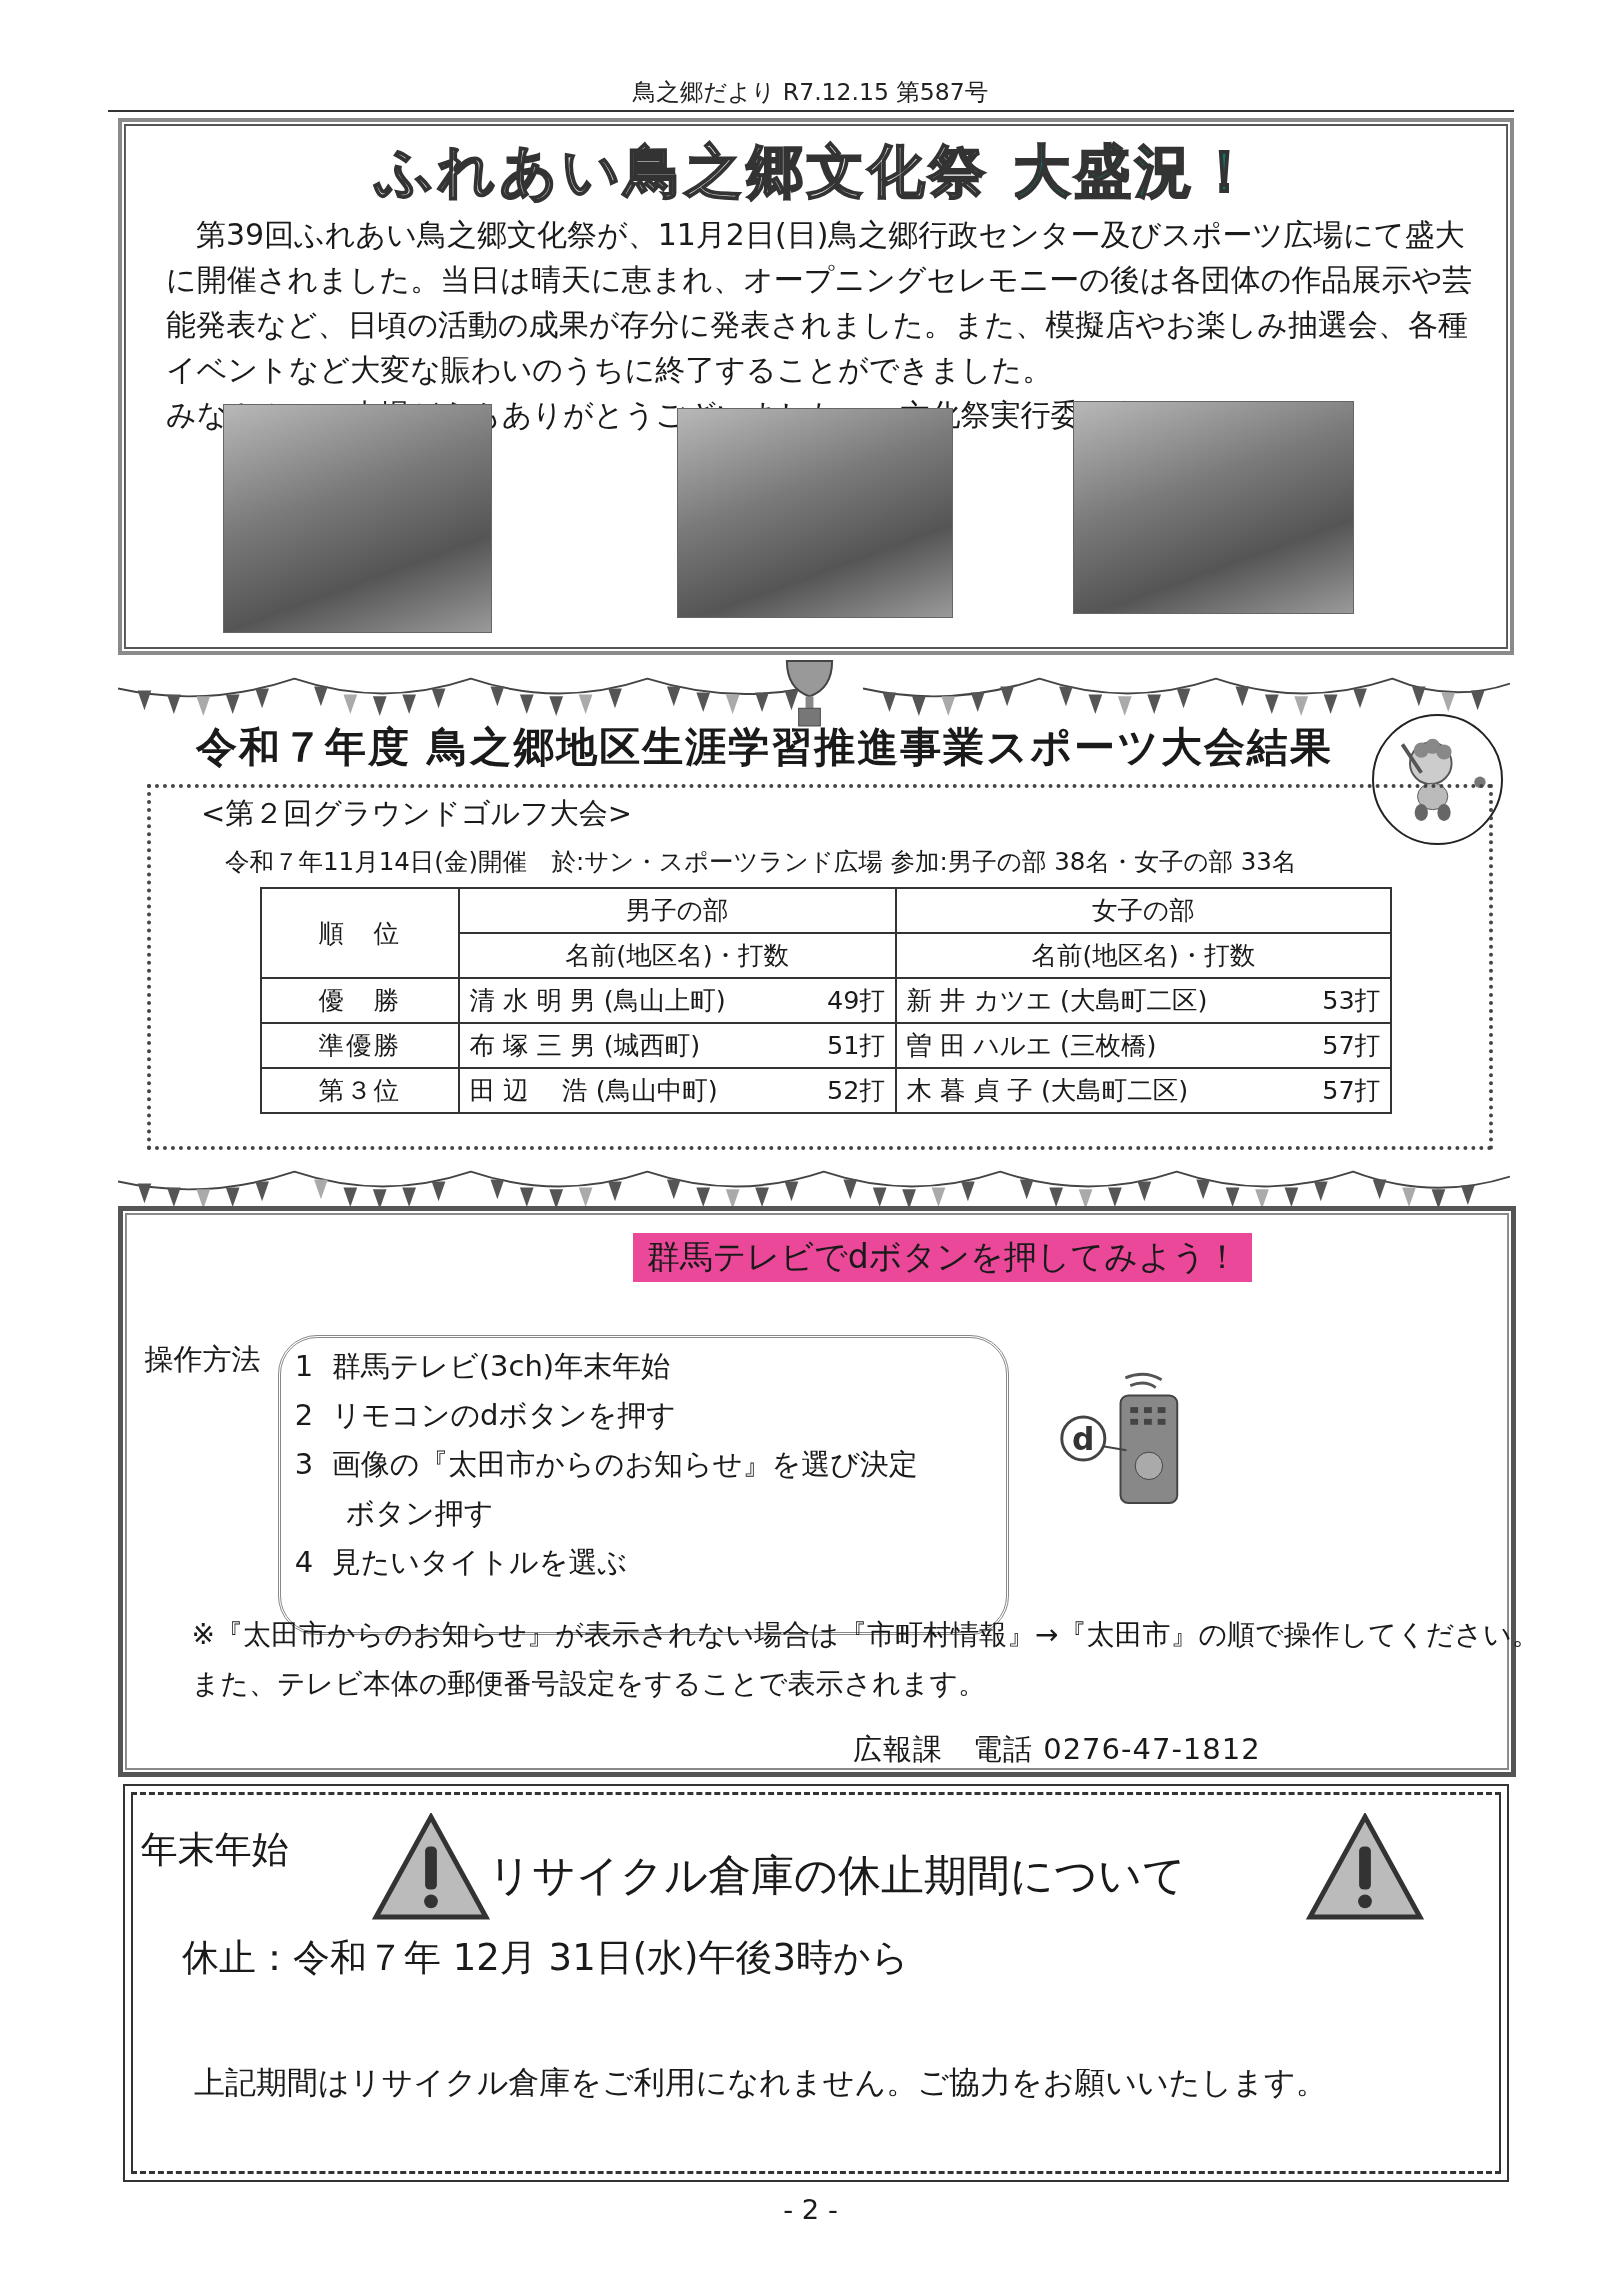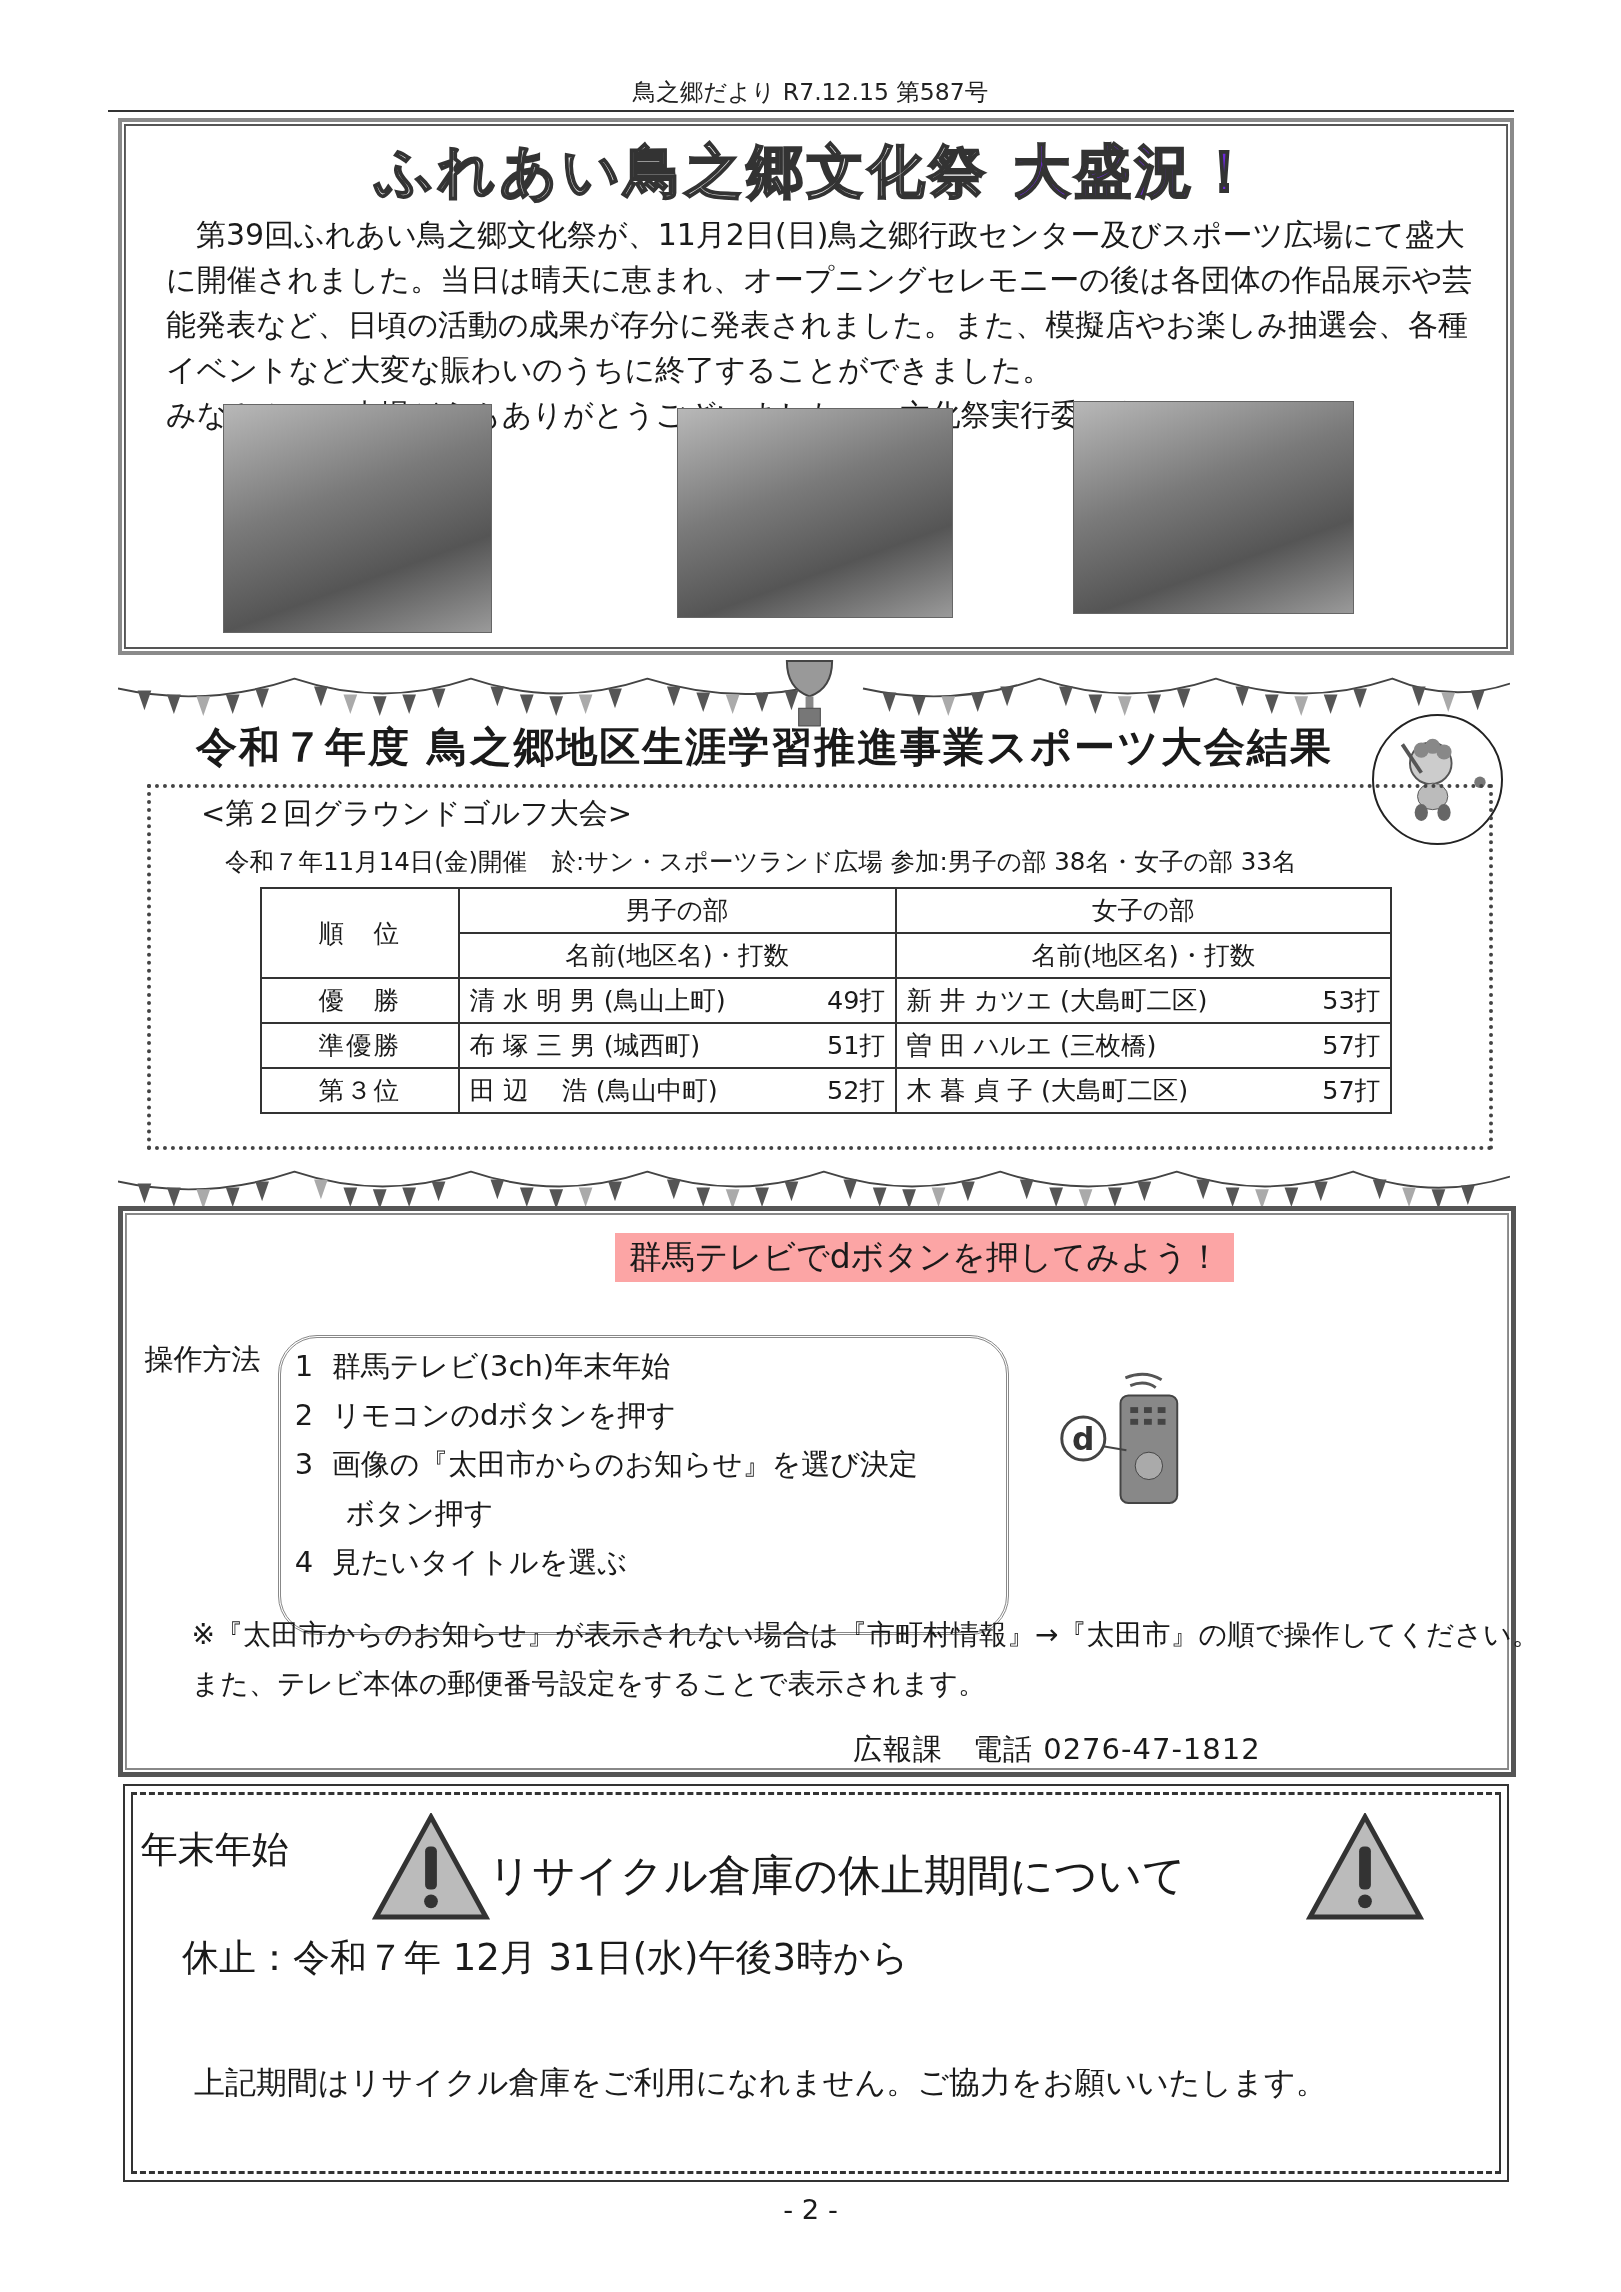--- a/index.html
+++ b/index.html
@@ -5,21 +5,21 @@
   html,body{margin:0;padding:0;background:#fff;}
   body{width:1621px;height:2293px;position:relative;overflow:hidden;
        font-family:"DejaVu Sans","Liberation Sans",sans-serif;color:#1a1a1a;}
   .abs{position:absolute;}
   .hdr{left:0;width:1621px;top:76px;text-align:center;font-size:23.5px;color:#222;}
   
   .fest{left:118px;top:118px;width:1388px;height:529px;border:4.9px solid #8a8a8a;
         box-shadow:inset 0 0 0 2px #fff, inset 0 0 0 3.9px #555;background:#fff;}
   .fest-title{left:0;width:100%;top:11.8px;text-align:center;font-size:57px;font-weight:bold;
         color:#e8e8e8;-webkit-text-stroke:2px #333;letter-spacing:3.9px;}
-  .fest-title .em{color:#6d28d9;}
+  .fest-title .em{color:#0f766e;}
   .fest-body{left:44px;top:90px;width:1313px;font-size:30px;line-height:45px;}
   .fest-body p{margin:0;}
   .indent{text-indent:1em;}
   .sign{margin-left:1em;}
   .sign .org{margin-left:21.6px;}
   .photo{position:absolute;background:linear-gradient(160deg,#b8b8b8 0%,#7a7a7a 40%,#555 70%,#9a9a9a 100%);
          border:1px solid #666;}
   
   .bunting{left:118px;width:1392px;height:59px;}
   .bunting svg{width:100%;height:100%;}
@@ -29,21 +29,21 @@
   .dotbox{left:147px;top:784px;width:1338px;height:358px;border:4.9px dotted #444;}
   .golf-sub{left:201px;top:794px;font-size:29px;}
   .golf-info{left:225px;top:845px;font-size:24.5px;}
   table.res{position:absolute;left:260px;top:887px;width:1132px;border-collapse:collapse;font-size:25.5px;}
   table.res td,table.res th{border:2px solid #333;height:43px;text-align:center;font-weight:normal;padding:0 9.8px;}
   table.res .rank{width:176px;letter-spacing:2px;}
   table.res td.nm{text-align:left;}
   table.res td .score{float:right;}
   
   .tv{left:118px;top:1206px;width:1388px;height:561px;border:5.9px solid #555;box-shadow:inset 0 0 0 2px #fff,inset 0 0 0 3.9px #888;}
-  .tv-title{left:492px;top:21.6px;padding:2px 13.7px;background:#fca5a5;font-size:33px;}
+  .tv-title{left:510px;top:21.6px;padding:2px 13.7px;background:#ec4899;font-size:33px;}
   .tv-lead{left:37px;top:86px;font-size:29px;}
   .tv-op{left:21.6px;top:129px;font-size:29px;}
   .steps{left:155px;top:124px;width:725px;height:294px;border:3.9px double #888;border-radius:39px;}
   .steps ol{list-style:none;margin:0;padding:3.9px 0 0 13.7px;font-size:29px;line-height:49px;}
   .steps li .n{display:inline-block;width:37px;}
   .steps li .cont{display:block;padding-left:51px;}
   .remote{left:929px;top:157px;width:137px;height:137px;}
   .tvscreen{left:1083px;top:139px;width:265px;height:186px;border:2.9px solid #222;background:#a8a8a8;}
   .tv-note{left:21.6px;top:399px;width:1353px;font-size:28px;line-height:49px;margin-left:47px;}
   .tv-contact{left:730px;top:519px;font-size:29px;letter-spacing:1px;}

